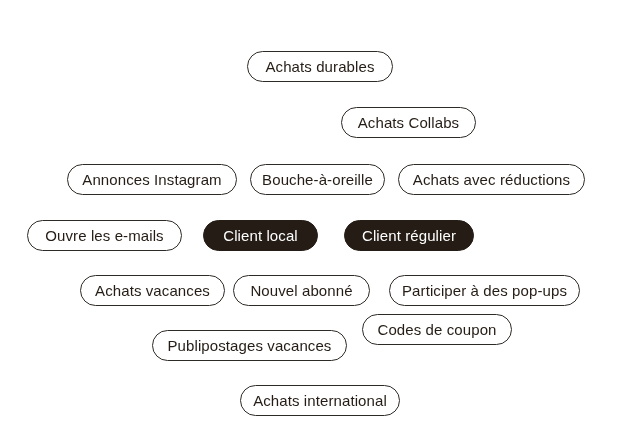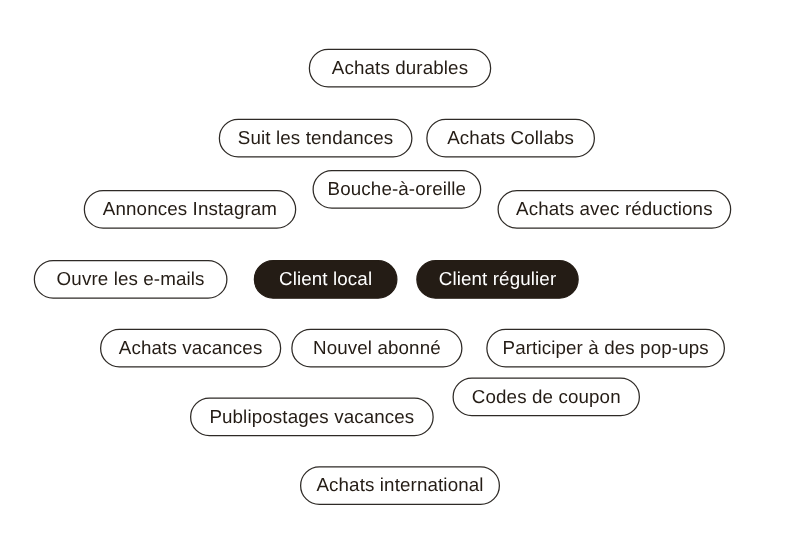--- a/index.html
+++ b/index.html
@@ -25,45 +25,45 @@
     border: 1px solid var(--pill-border, #2e2a26);
     border-radius: 999px;
     background: var(--pill-bg, #ffffff);
     color: var(--pill-text, #241c15);
     font-size: 15px;
     line-height: 1;
     letter-spacing: 0.1px;
     white-space: nowrap;
     cursor: pointer;
     user-select: none;
+    margin-top: 12px;
   }
   .pill.selected {
     background: var(--selected-bg, #241c15);
     border-color: var(--selected-bg, #241c15);
     color: var(--selected-text, #ffffff);
     font-weight: 400;
   }
 </style>
 </head>
 <body>
 
 <main class="canvas">
 
   <div class="pill" style="left:247px; top:39px; width:146px">Achats durables</div>
 
-  <div class="pill" style="left:175px; top:95px; width:155px">Suit les tendances</div>
   <div class="pill" style="left:341px; top:95px; width:135px">Achats Collabs</div>
 
   <div class="pill" style="left:67px; top:152px; width:170px">Annonces Instagram</div>
-  <div class="pill" style="left:250px; top:136px; width:135px">Bouche-à-oreille</div>
+  <div class="pill" style="left:250px; top:152px; width:135px">Bouche-à-oreille</div>
   <div class="pill" style="left:398px; top:152px; width:187px">Achats avec réductions</div>
 
   <div class="pill" style="left:27px; top:208px; width:155px">Ouvre les e-mails</div>
   <div class="pill selected" style="left:203px; top:208px; width:115px">Client local</div>
-  <div class="pill selected" style="left:333px; top:208px; width:130px">Client régulier</div>
+  <div class="pill selected" style="left:344px; top:208px; width:130px">Client régulier</div>
 
   <div class="pill" style="left:80px; top:263px; width:145px">Achats vacances</div>
   <div class="pill" style="left:233px; top:263px; width:137px">Nouvel abonné</div>
   <div class="pill" style="left:389px; top:263px; width:191px">Participer à des pop-ups</div>
 
   <div class="pill" style="left:152px; top:318px; width:195px">Publipostages vacances</div>
   <div class="pill" style="left:362px; top:302px; width:150px">Codes de coupon</div>
 
   <div class="pill" style="left:240px; top:373px; width:160px">Achats international</div>
 

